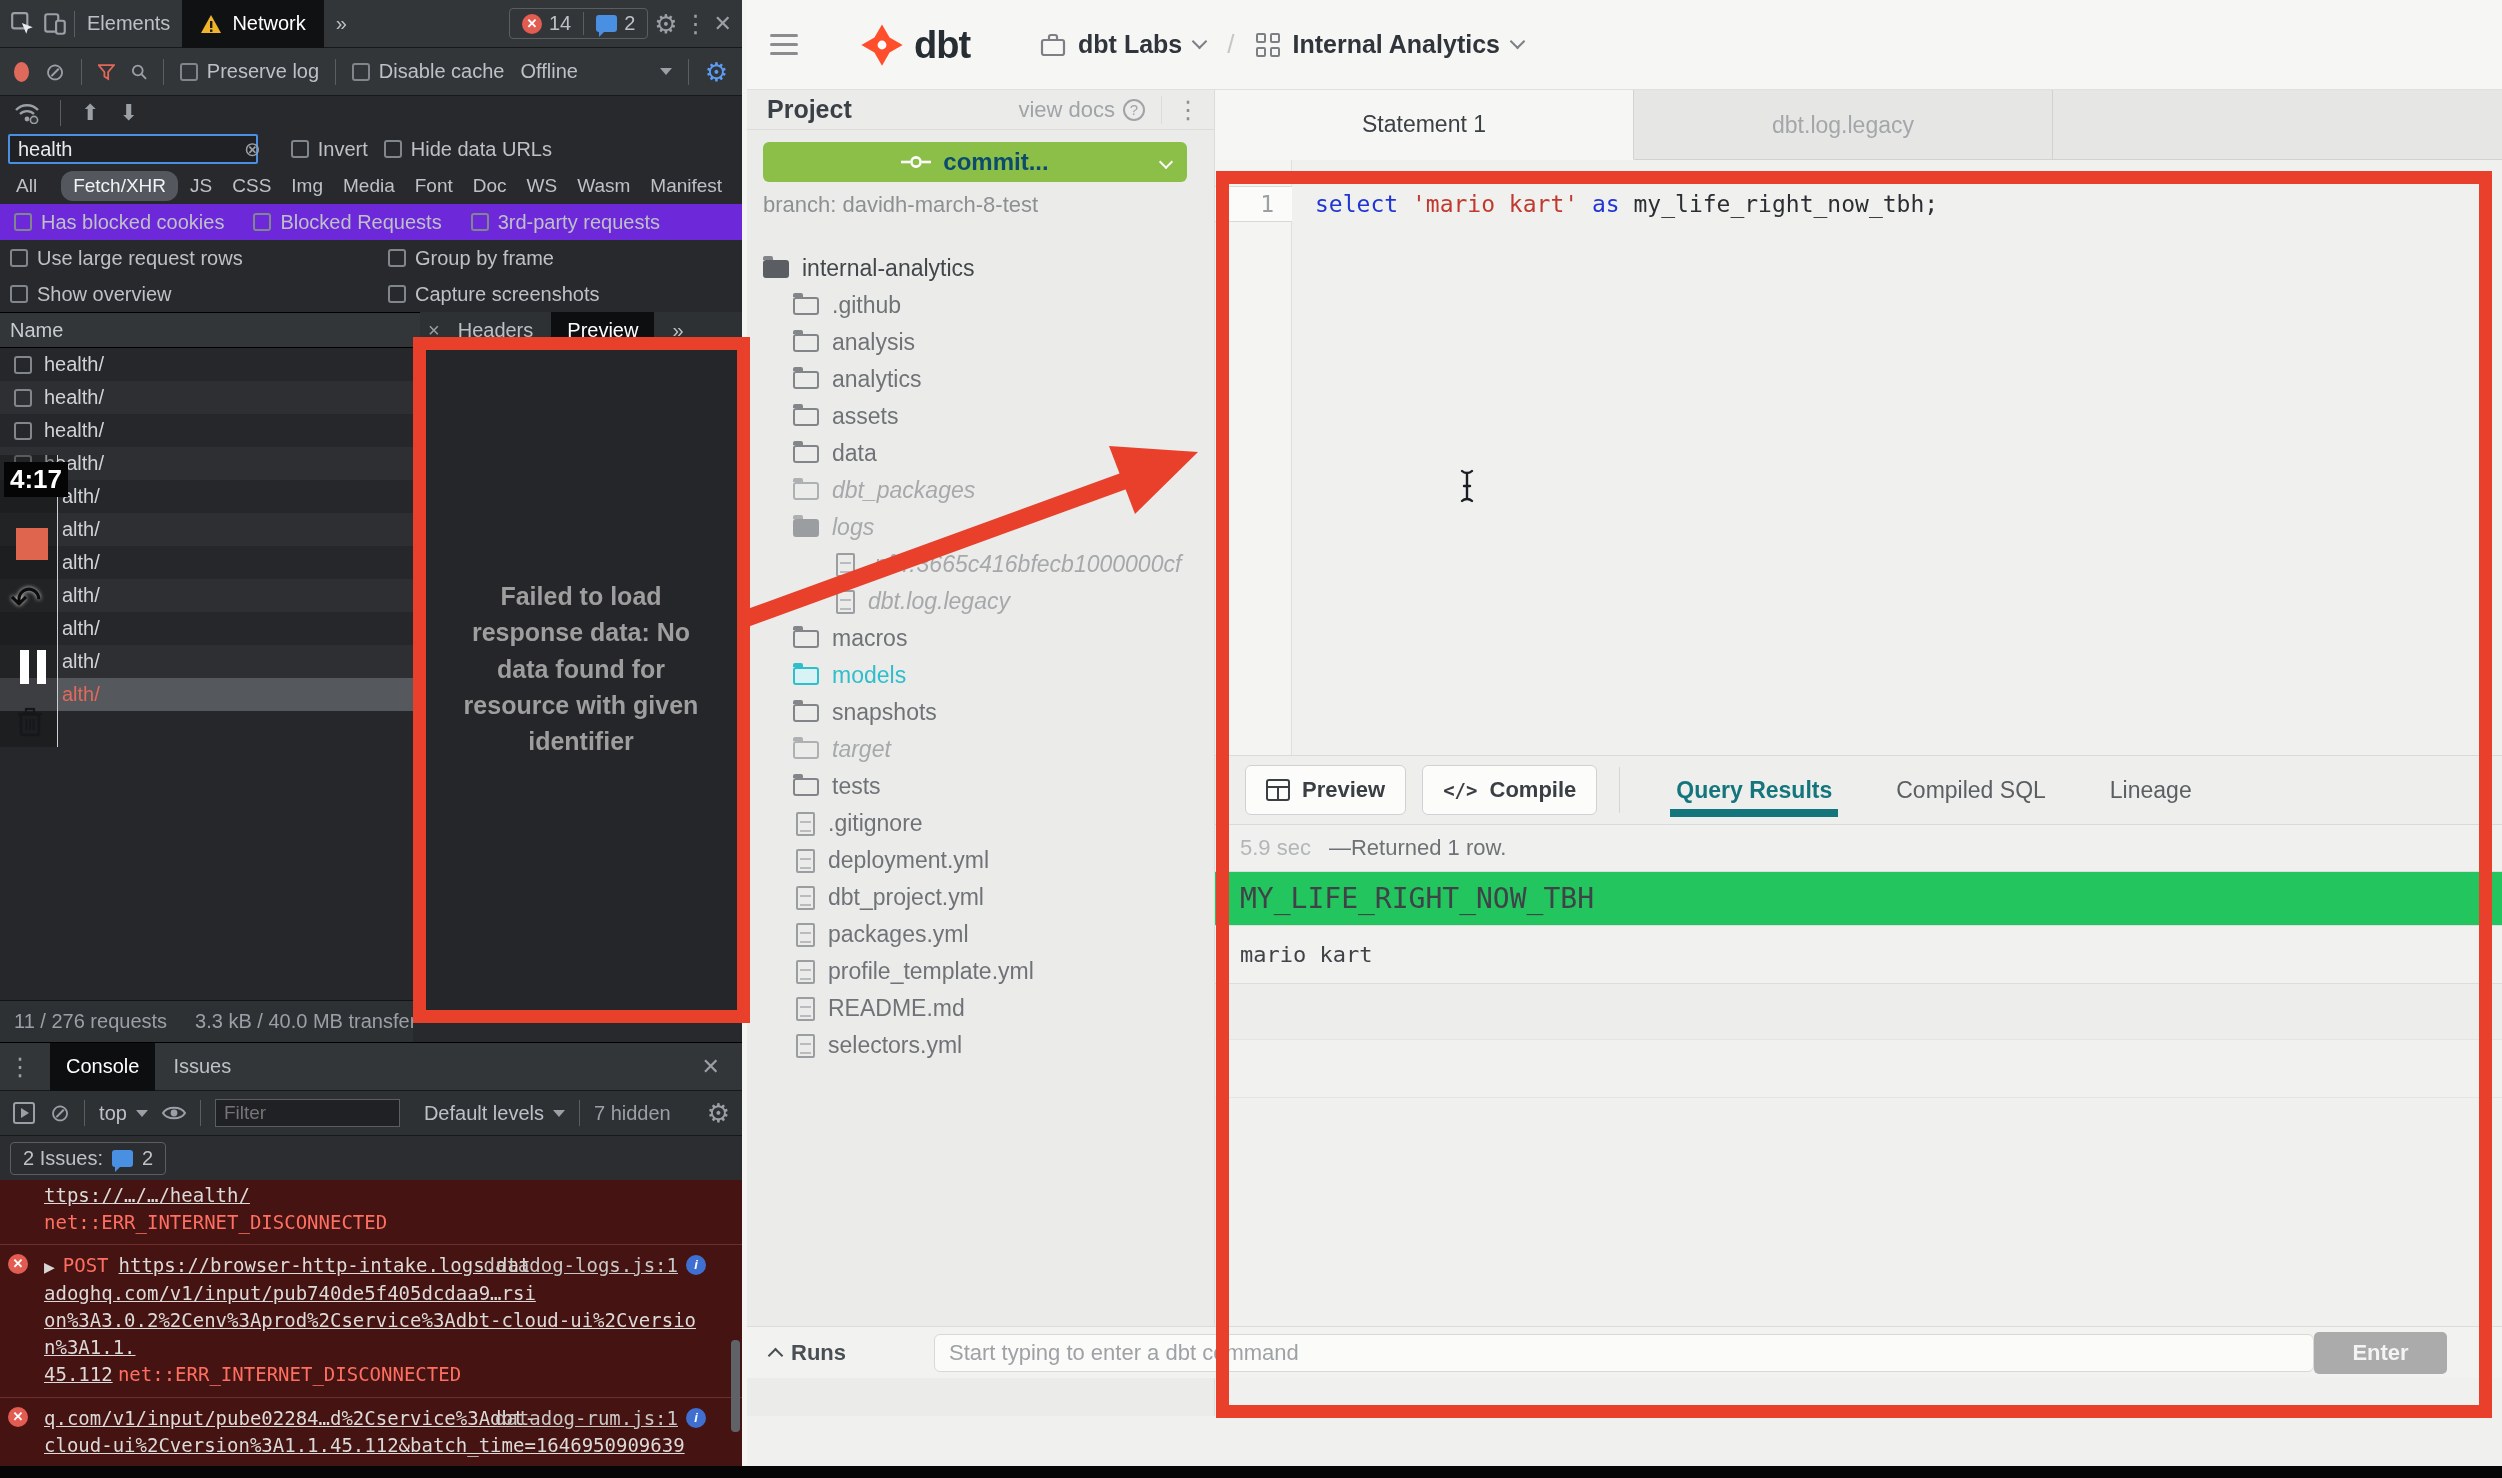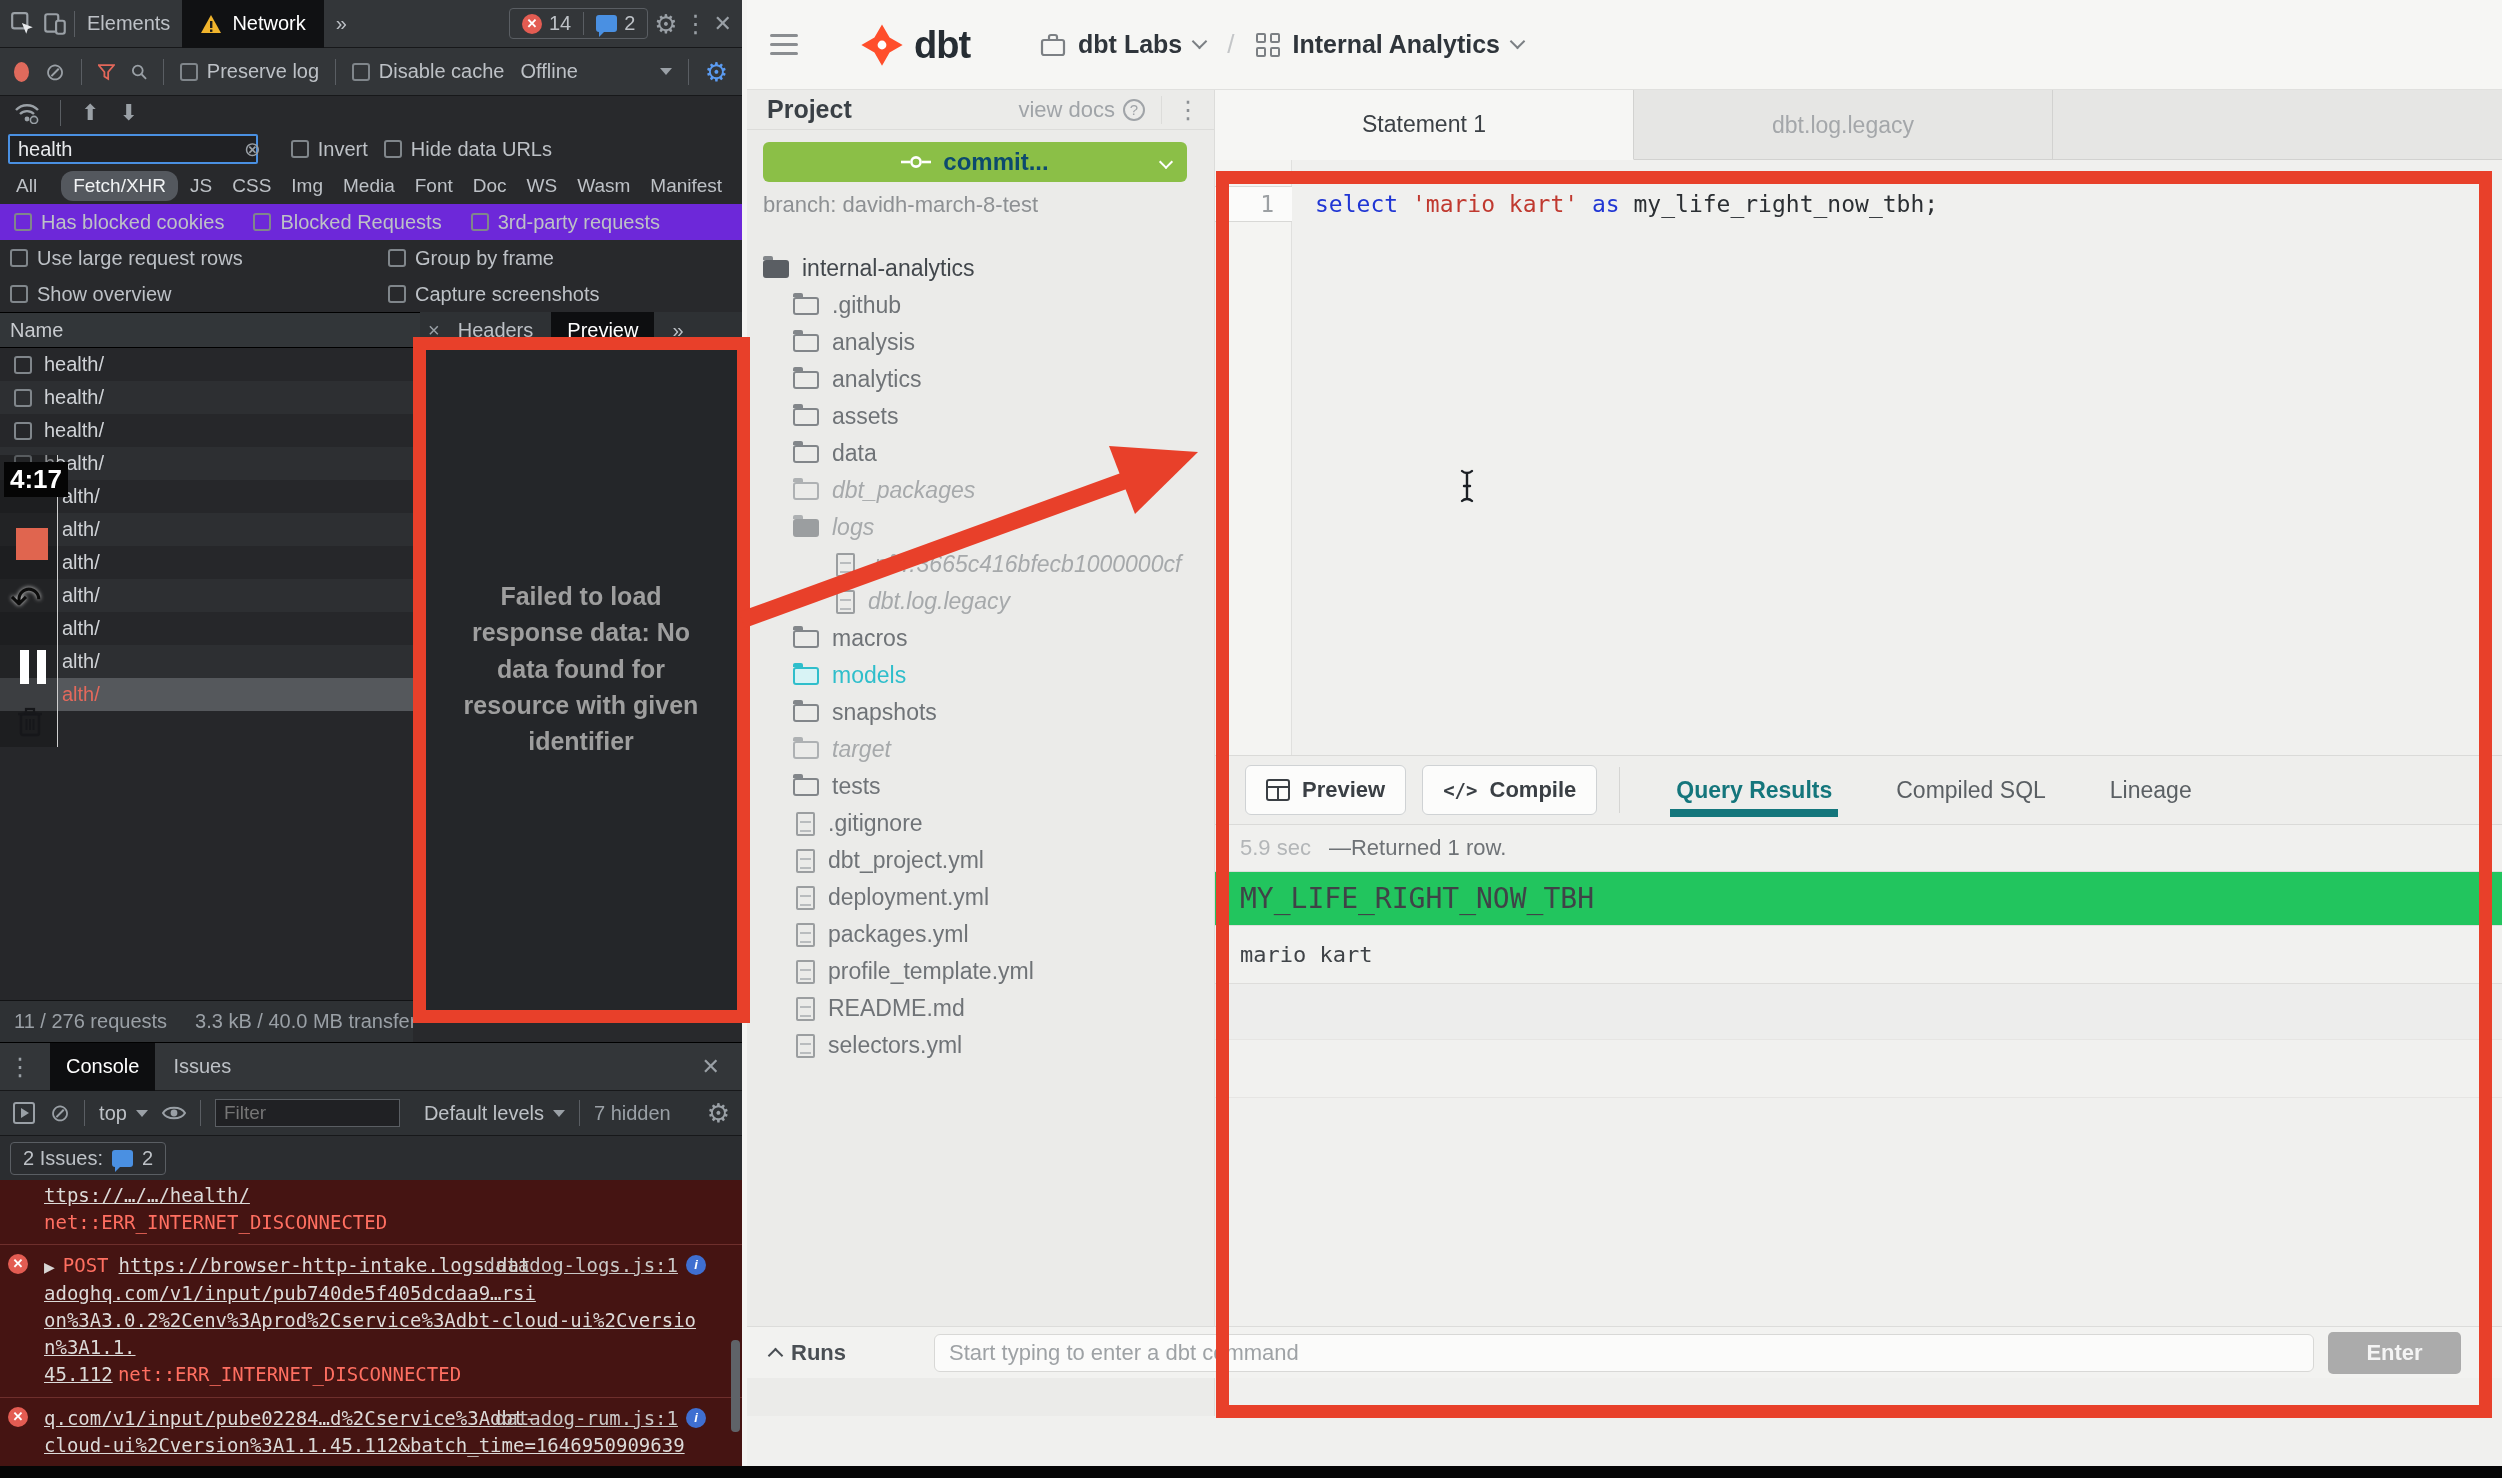--- a/index.html
+++ b/index.html
@@ -163,21 +163,21 @@
   .cellpad { margin-left:25px; }
   .stripe1 { position:absolute; left:0; top:894px; width:1287px; height:56px; background:#ededec; border-bottom:1px solid #e6e5e3; }
   .stripe2 { position:absolute; left:0; top:950px; width:1287px; height:58px; background:#f1f1ef; border-bottom:1px solid #e6e5e3; }
 
   
   #dbt-footer { position:absolute; left:0; top:1326px; width:1755px; height:52px; background:#f2f2f0; border-top:1px solid #dcdcda; display:flex; align-items:center; }
   #runs { display:flex; align-items:center; gap:10px; margin-left:23px; font-size:22px; font-weight:bold; color:#4a4f54; }
   .chev-up { width:11px; height:11px; border-left:2.5px solid #4a4f54; border-top:2.5px solid #4a4f54; transform:rotate(45deg); margin-top:5px; }
   #cmd-input { margin-left:88px; width:1380px; height:38px; background:#fbfbfa; border:1px solid #d8d8d6; border-radius:6px; font-size:22px; color:#3c4146; padding:0 14px; font-family:"Liberation Sans",sans-serif; }
   #cmd-input::placeholder { color:#9ea2a5; }
-  #enter-btn { margin-left:14px; width:133px; height:42px; background:#ababab; border-radius:5px; color:#f4f4f4; font-weight:bold; font-size:22px; display:flex; align-items:center; justify-content:center; }
+  #enter-btn { width:133px; height:42px; background:#ababab; border-radius:5px; color:#f4f4f4; font-weight:bold; font-size:22px; display:flex; align-items:center; justify-content:center; }
 
   
   .anno-box { position:absolute; border:13px solid #e8402a; z-index:50; pointer-events:none; }
   #anno-box1 { left:413px; top:337px; width:337px; height:686px; }
   #anno-box2 { left:1216px; top:171px; width:1276px; height:1247px; }
   #anno-arrow { position:absolute; left:0; top:0; width:2502px; height:1478px; z-index:51; pointer-events:none; }
   #ibeam { position:absolute; left:1455px; top:468px; z-index:55; }
   #bottom-strip { position:absolute; left:0; top:1466px; width:2502px; height:12px; background:#060606; z-index:80; }
 </style>
 </head>
@@ -598,25 +598,25 @@
         <div class="titem">
             <span class="ic-folder"></span>
             <span data-bind="dbt.sidebar.tree.14.label">tests</span>
           </div>
         <div class="titem">
             <span class="ic-file"></span>
             <span data-bind="dbt.sidebar.tree.15.label">.gitignore</span>
           </div>
         <div class="titem">
             <span class="ic-file"></span>
+            <span data-bind="dbt.sidebar.tree.17.label">deployment.yml</span>
+          </div>
+        <div class="titem">
+            <span class="ic-file"></span>
             <span data-bind="dbt.sidebar.tree.16.label">dbt_project.yml</span>
-          </div>
-        <div class="titem">
-            <span class="ic-file"></span>
-            <span data-bind="dbt.sidebar.tree.17.label">deployment.yml</span>
           </div>
         <div class="titem">
             <span class="ic-file"></span>
             <span data-bind="dbt.sidebar.tree.18.label">packages.yml</span>
           </div>
         <div class="titem">
             <span class="ic-file"></span>
             <span data-bind="dbt.sidebar.tree.19.label">profile_template.yml</span>
           </div>
         <div class="titem">

